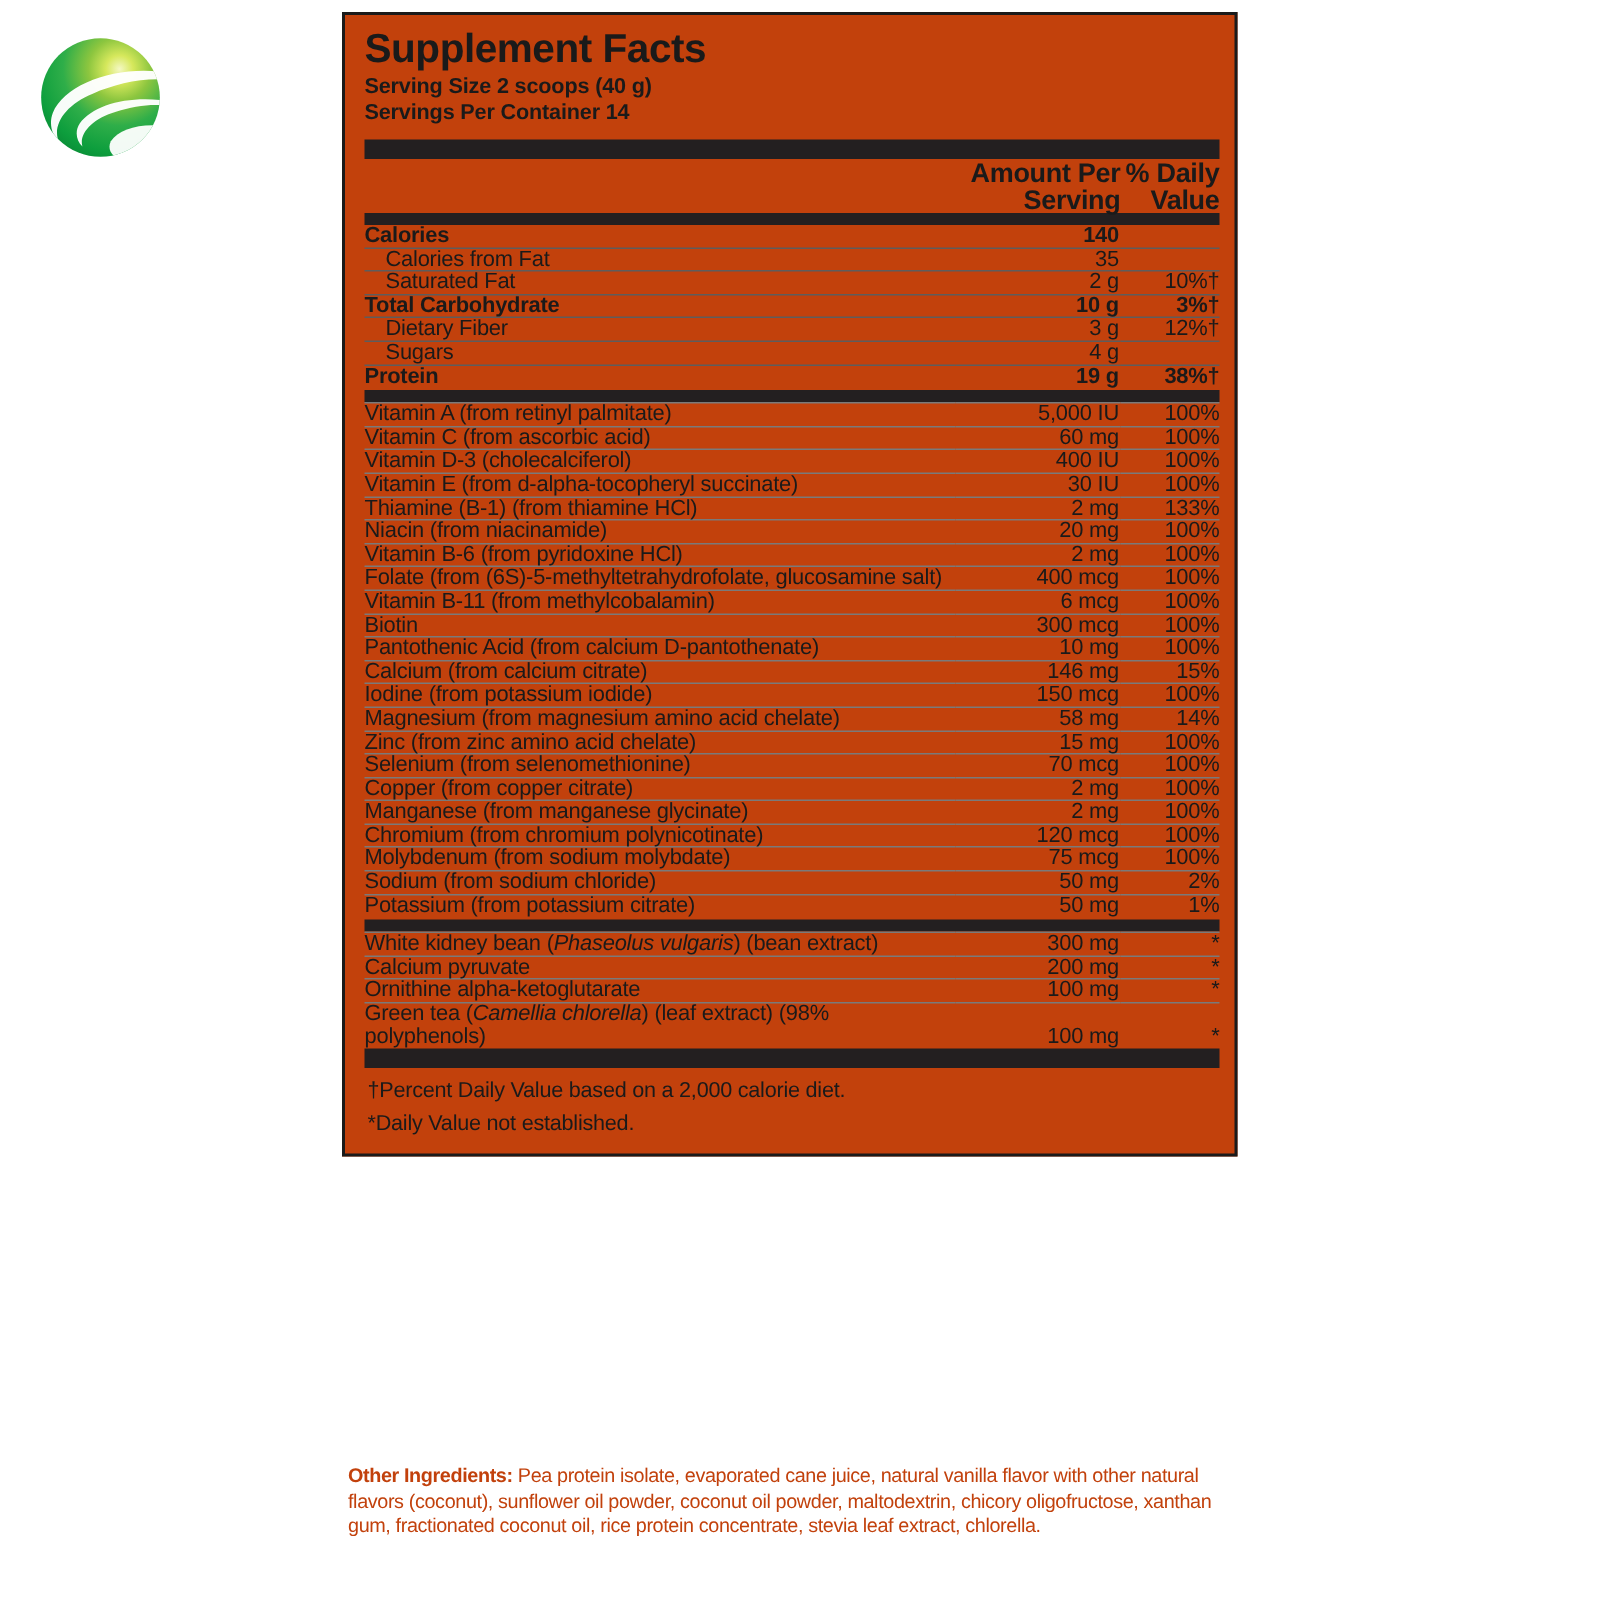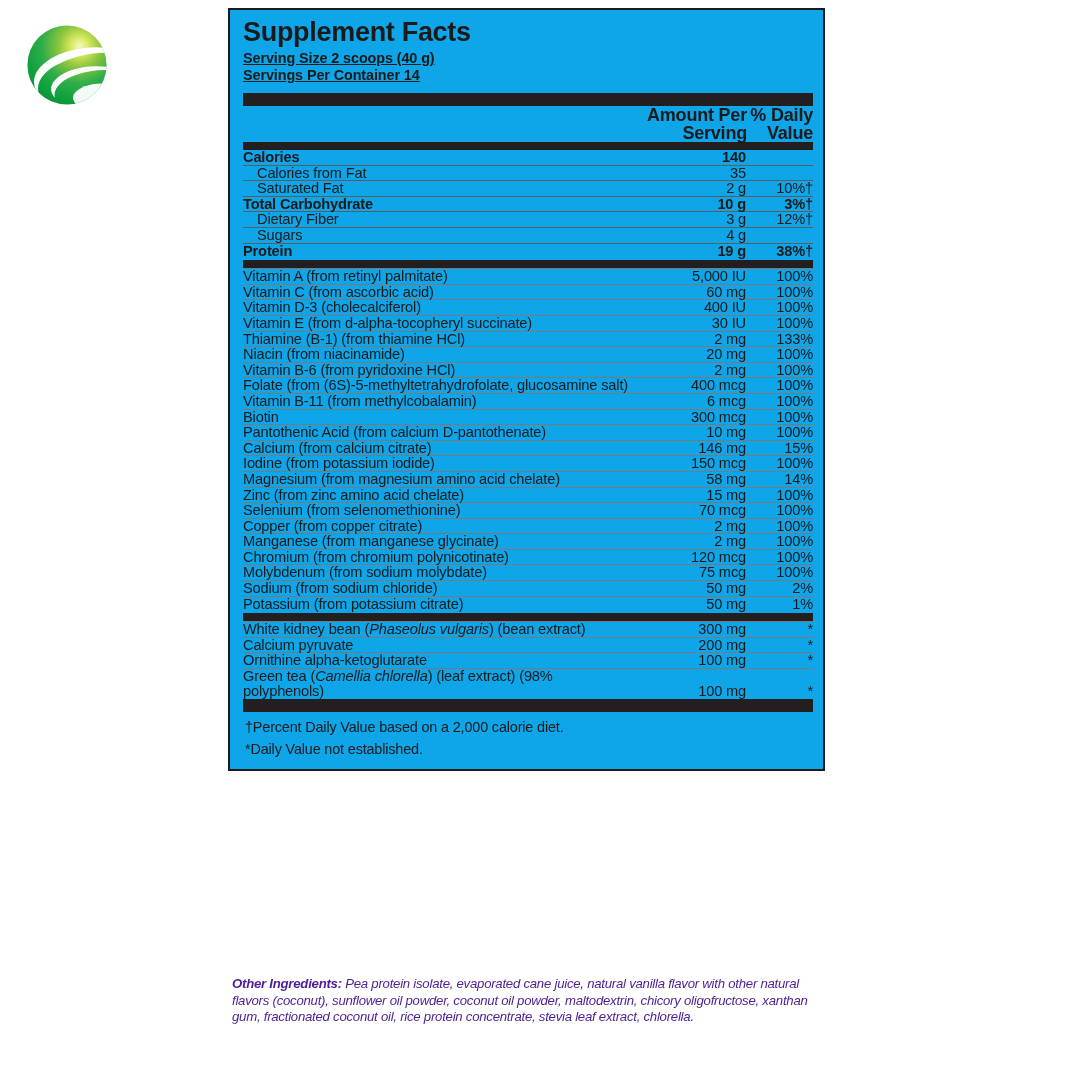--- a/index.html
+++ b/index.html
@@ -26,37 +26,36 @@
   }
 
   
   #panel {
     position: absolute;
     left: 228px;
     top: 8px;
     width: 597px;
     box-sizing: border-box;
     border: 2px solid #1a1a1a;
-    background: #0ea5e9;
+    background: #c2410c;
     padding: 7px 10px 8px 13px;
   }
 
   .sf-title {
     font-size: 27px;
     font-weight: bold;
     letter-spacing: -0.3px;
     line-height: 1.06;
     margin: 1px 0 3px 0;
   }
   .sf-serving {
     font-size: 14.4px;
     font-weight: bold;
     line-height: 1.23;
     letter-spacing: -0.1px;
-    text-decoration: underline;
   }
 
   .bar-thick {
     height: 13px;
     background: #231f20;
     margin-top: 8px;
   }
   .bar-mid {
     height: 8px;
     background: #231f20;
@@ -121,22 +120,21 @@
   #other {
     position: absolute;
     left: 232px;
     top: 976px;
     width: 592px;
     font-size: 13.2px;
     line-height: 1.26;
     letter-spacing: -0.25px;
     font-family: "Liberation Sans", sans-serif;
     font-stretch: condensed;
-    color: #4c1d95;
-    font-style: italic;
+    color: #c2410c;
   }
   #other .oi-label { font-weight: bold; }
 </style>
 </head>
 <body>
 
 <div id="logo">
   <svg viewBox="0 0 100 100" width="86" height="86">
     <defs>
       <radialGradient id="sphereGrad" cx="66%" cy="26%" r="82%">

